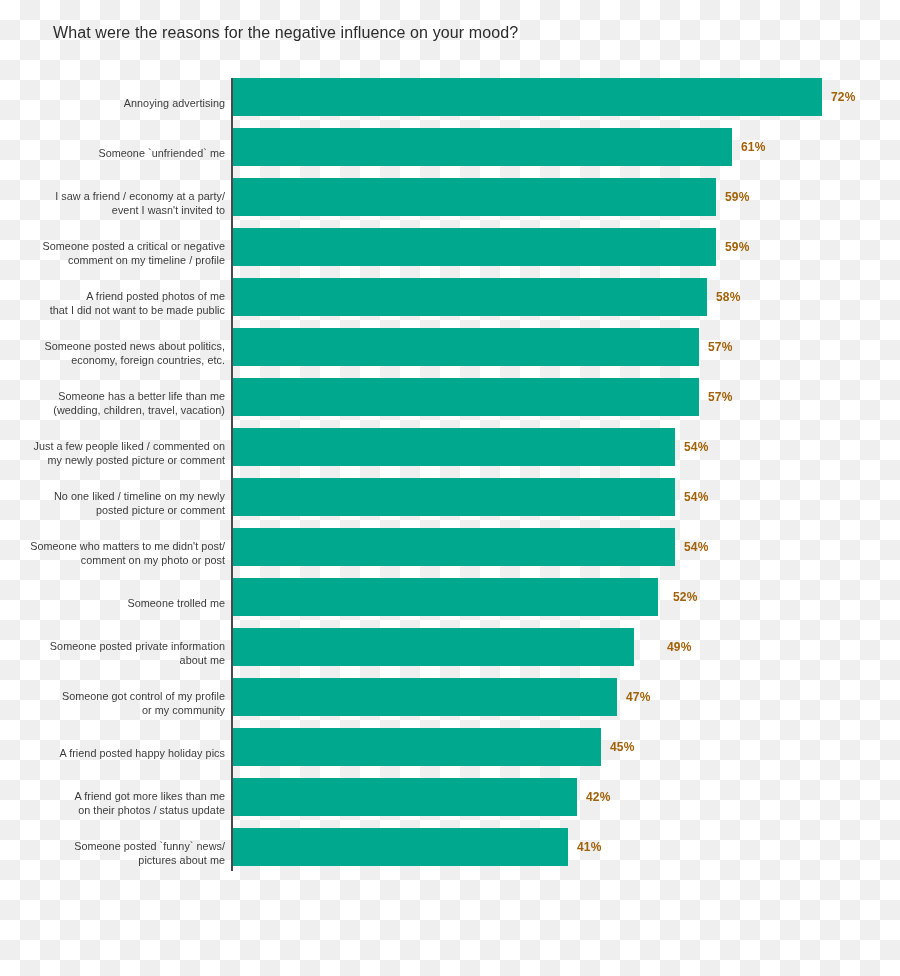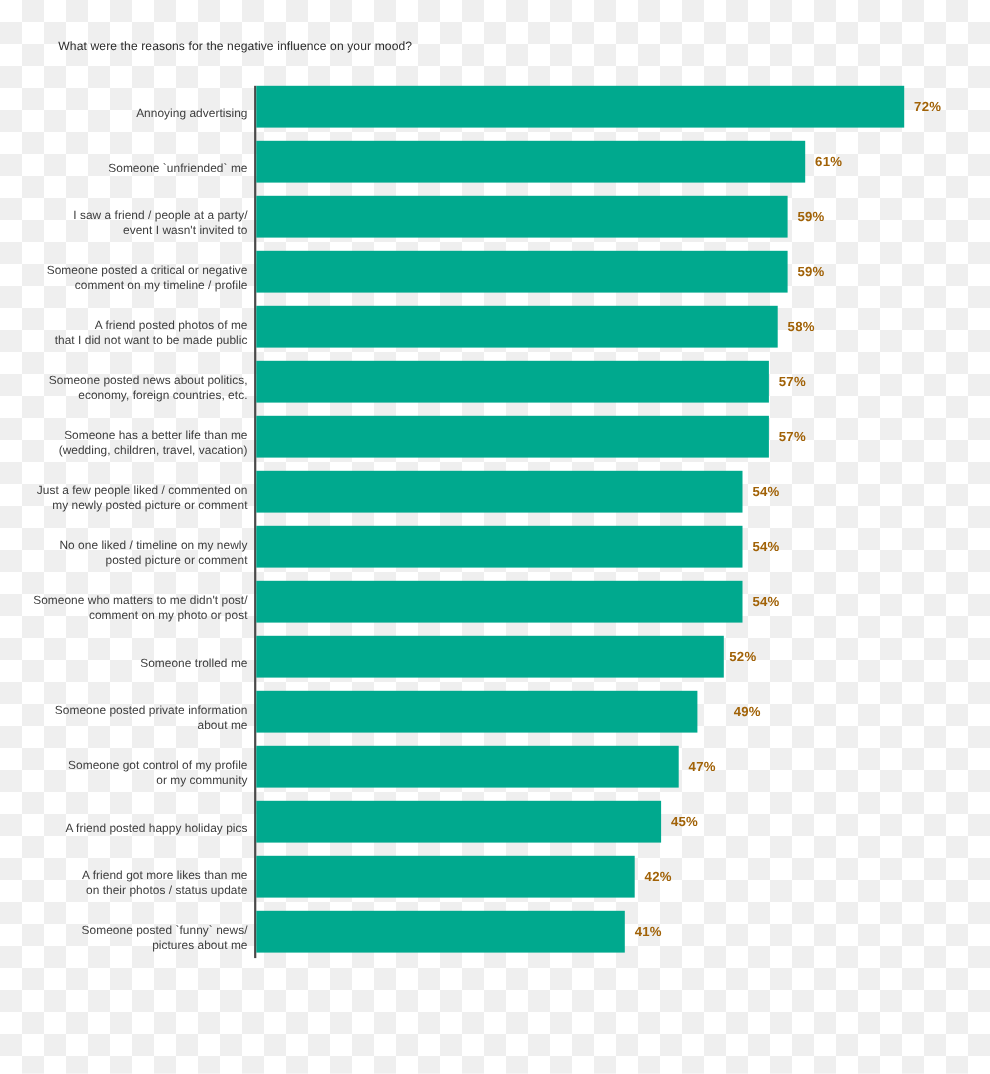--- a/index.html
+++ b/index.html
@@ -22,22 +22,22 @@
 
   #chart-root {
     position: relative;
     width: 900px;
     height: 976px;
   }
 
   #chart-title {
     position: absolute;
     left: 53px;
-    top: 36px;
-    font-size: 11px;
+    top: 24px;
+    font-size: 16px;
     color: #2b2b2b;
     letter-spacing: 0.1px;
     white-space: nowrap;
   }
 
   #plot-area {
     position: absolute;
     left: 0;
     top: 78px;
     width: 900px;
@@ -119,21 +119,21 @@
         <div class="bar-label">
           <div>Someone `unfriended` me</div>
         </div>
         <div class="bar-track">
           <div class="bar-fill" style="width: 499px; background: rgb(0, 169, 142);"></div>
           <div class="bar-value" style="left: 508px;">61%</div>
         </div>
       </div>
       <div class="bar-row">
         <div class="bar-label">
-          <div>I saw a friend / people at a party/</div>
+          <div>I saw a friend / economy at a party/</div>
           <div>event I wasn't invited to</div>
         </div>
         <div class="bar-track">
           <div class="bar-fill" style="width: 483px; background: rgb(0, 169, 142);"></div>
           <div class="bar-value" style="left: 492px;">59%</div>
         </div>
       </div>
       <div class="bar-row">
         <div class="bar-label">
           <div>Someone posted a critical or negative</div>
@@ -203,21 +203,21 @@
           <div class="bar-fill" style="width: 442px; background: rgb(0, 169, 142);"></div>
           <div class="bar-value" style="left: 451px;">54%</div>
         </div>
       </div>
       <div class="bar-row">
         <div class="bar-label">
           <div>Someone trolled me</div>
         </div>
         <div class="bar-track">
           <div class="bar-fill" style="width: 425px; background: rgb(0, 169, 142);"></div>
-          <div class="bar-value" style="left: 430px;">52%</div>
+          <div class="bar-value" style="left: 440px;">52%</div>
         </div>
       </div>
       <div class="bar-row">
         <div class="bar-label">
           <div>Someone posted private information</div>
           <div>about me</div>
         </div>
         <div class="bar-track">
           <div class="bar-fill" style="width: 401px; background: rgb(0, 169, 142);"></div>
           <div class="bar-value" style="left: 434px;">49%</div>

